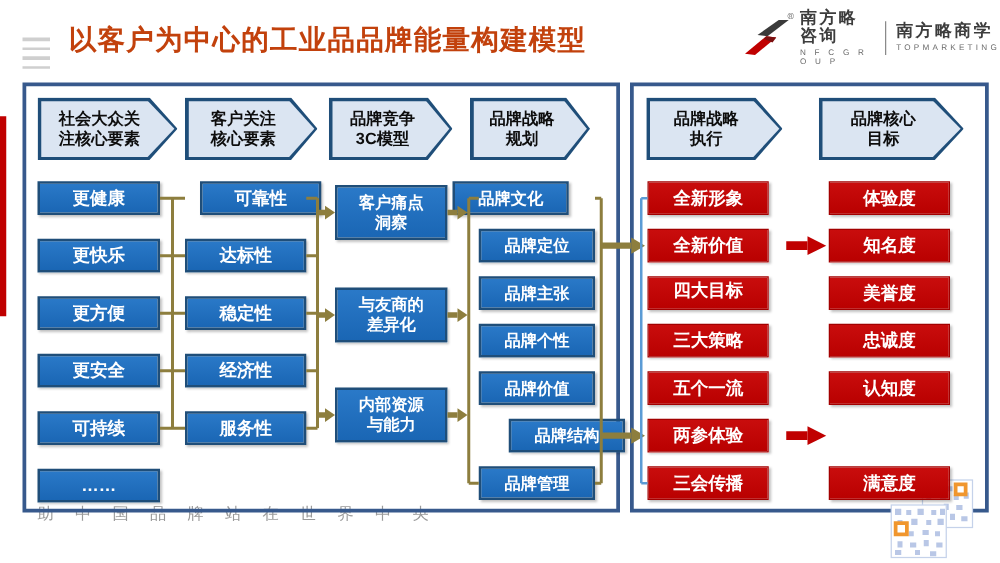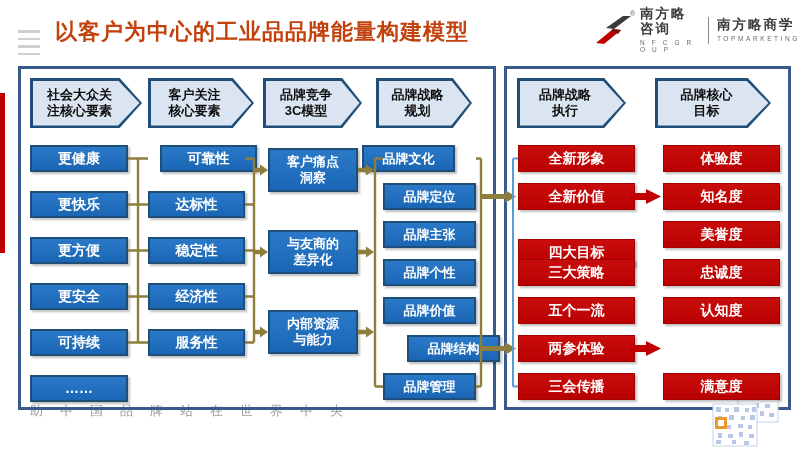--- a/index.html
+++ b/index.html
@@ -42,21 +42,21 @@
     text-align:center;color:#fff;font-weight:bold;box-sizing:border-box;z-index:3;white-space:pre-line;line-height:1.2;}
   .blue{background:linear-gradient(#2a79c8,#1a66b4);border:2px solid #1f4e79;font-size:14px;
     box-shadow:1.5px 1.5px 2px rgba(0,0,0,.25);}
   .blue2{font-size:13px;}
   .red{background:linear-gradient(#c90d0d,#b90000);border:1px solid #a30000;font-size:14px;
     box-shadow:1.5px 1.5px 2px rgba(0,0,0,.25);}
   .w1{width:98px;height:27px;}
   .w2{width:97px;height:27px;}
   .w3{width:90px;height:44px;}
   .w4{width:93px;height:27px;}
-  .w5{width:117px;height:27px;}
+  .w5{width:97px;height:27px;}
 
   
   .overlay{position:absolute;left:0;top:0;z-index:5;pointer-events:none;}
 
   
   .slogan{position:absolute;left:30px;top:402px;font-size:13px;color:#9a9a9a;
     letter-spacing:17px;z-index:0;white-space:nowrap;}
 
   
   .qr{position:absolute;z-index:2;}
@@ -159,21 +159,21 @@
   <div class="bx blue blue2 w4" style="left:362px;top:145px;">品牌文化</div>
   <div class="bx blue blue2 w4" style="left:383px;top:183px;">品牌定位</div>
   <div class="bx blue blue2 w4" style="left:383px;top:221px;">品牌主张</div>
   <div class="bx blue blue2 w4" style="left:383px;top:259px;">品牌个性</div>
   <div class="bx blue blue2 w4" style="left:383px;top:297px;">品牌价值</div>
   <div class="bx blue blue2 w4" style="left:383px;top:335px;margin-left:24px;">品牌结构</div>
   <div class="bx blue blue2 w4" style="left:383px;top:373px;">品牌管理</div>
 
   <div class="bx red w5" style="left:518px;top:145px;">全新形象</div>
   <div class="bx red w5" style="left:518px;top:183px;">全新价值</div>
-  <div class="bx red w5" style="left:518px;top:239px;">四大目标</div>
+  <div class="bx red w5" style="left:518px;top:221px;font-family:Liberation Mono, monospace;">四大目标</div>
   <div class="bx red w5" style="left:518px;top:259px;">三大策略</div>
   <div class="bx red w5" style="left:518px;top:297px;">五个一流</div>
   <div class="bx red w5" style="left:518px;top:335px;">两参体验</div>
   <div class="bx red w5" style="left:518px;top:373px;">三会传播</div>
 
   <div class="bx red w5" style="left:663px;top:145px;">体验度</div>
   <div class="bx red w5" style="left:663px;top:183px;">知名度</div>
   <div class="bx red w5" style="left:663px;top:221px;">美誉度</div>
   <div class="bx red w5" style="left:663px;top:259px;">忠诚度</div>
   <div class="bx red w5" style="left:663px;top:297px;">认知度</div>

